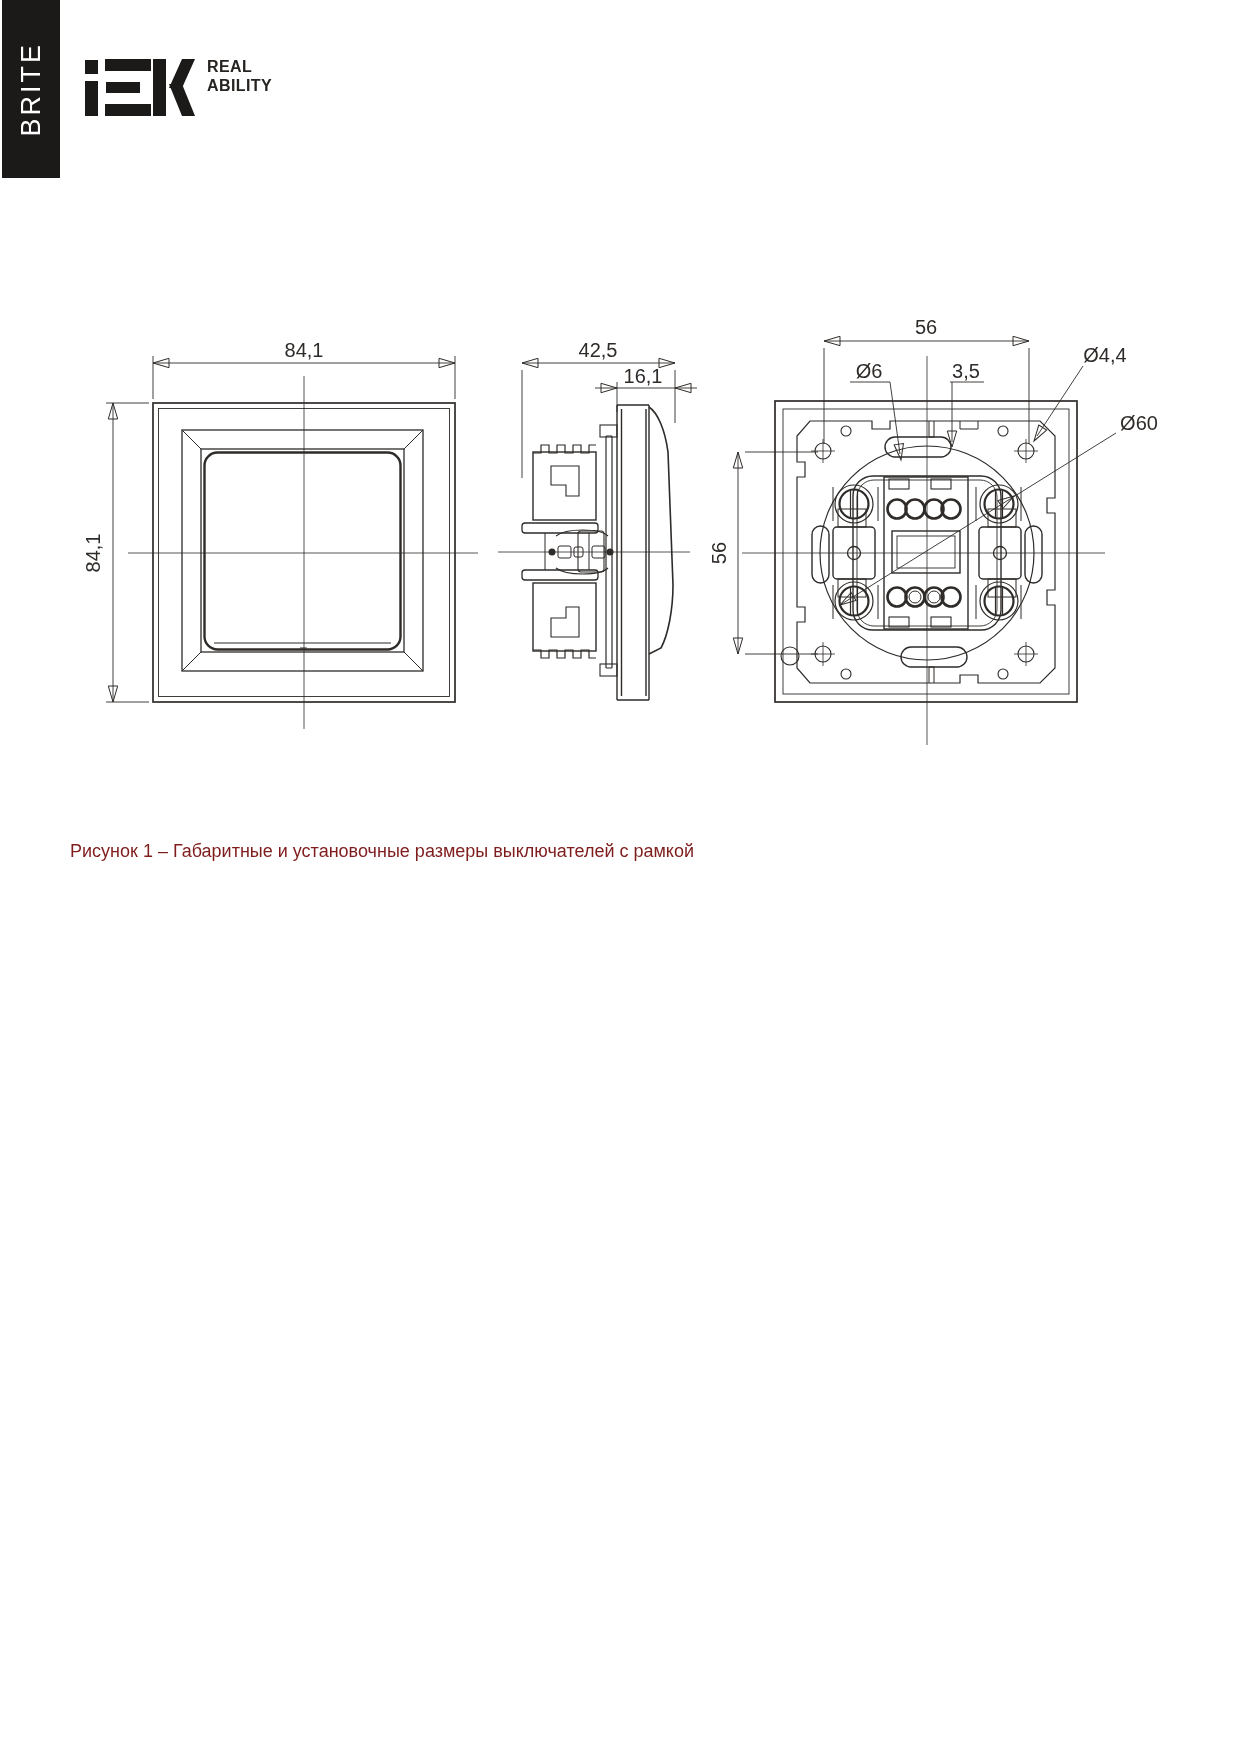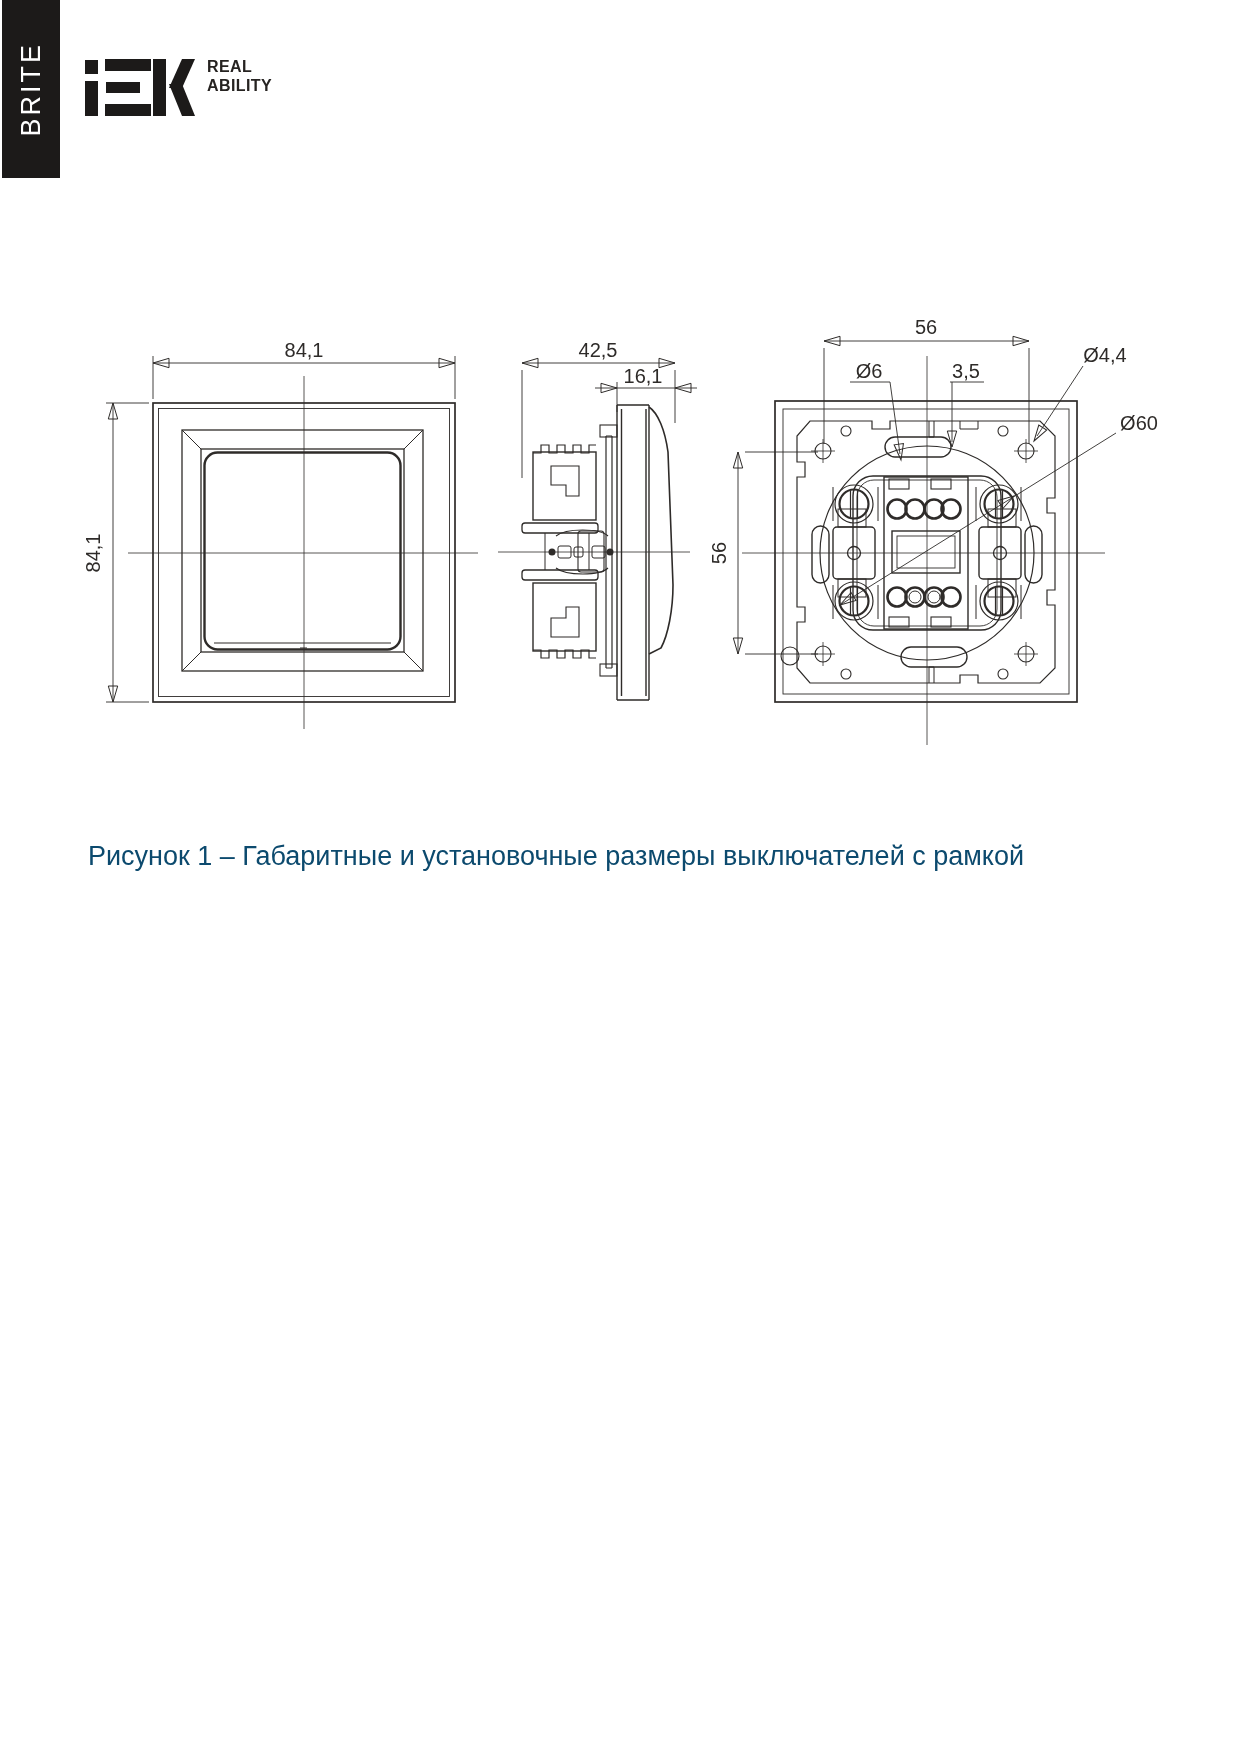--- a/index.html
+++ b/index.html
@@ -6,21 +6,21 @@
   .sheet{position:relative;width:1241px;height:1752px;background:#ffffff;overflow:hidden;
          font-family:"Liberation Sans",sans-serif;}
   .brand-bar{position:absolute;left:2px;top:0;width:58px;height:178px;background:#1c1a19;
              display:flex;align-items:center;justify-content:center;}
   .brand-bar span{writing-mode:vertical-rl;transform:rotate(180deg);color:#ffffff;
                   font-size:27px;letter-spacing:3px;font-weight:400;}
   .logo{position:absolute;left:85px;top:55px;width:112px;height:62px;}
   .tagline{position:absolute;left:207px;top:57px;font-size:16px;font-weight:bold;
            color:#262321;line-height:19px;letter-spacing:0.4px;}
   .drawing{position:absolute;left:0;top:0;}
-  .caption{position:absolute;left:88px;top:841px;font-size:27px;color:#0c4a6e;}
+  .caption{position:absolute;left:70px;top:841px;font-size:18px;color:#7f1d1d;}
   svg text{font-family:"Liberation Sans",sans-serif;font-size:20px;fill:#2e2b29;stroke:none;}
   .lines path,.lines rect,.lines circle,.lines line{fill:none;stroke:#2e2b29;}
   .arr{fill:#2e2b29;stroke:none;}
   .blk{fill:#2e2b29;stroke:none;}
   .logo rect,.logo polygon{fill:#1c1a19;}
 </style>
 </head>
 <body>
 
 <div class="sheet">

